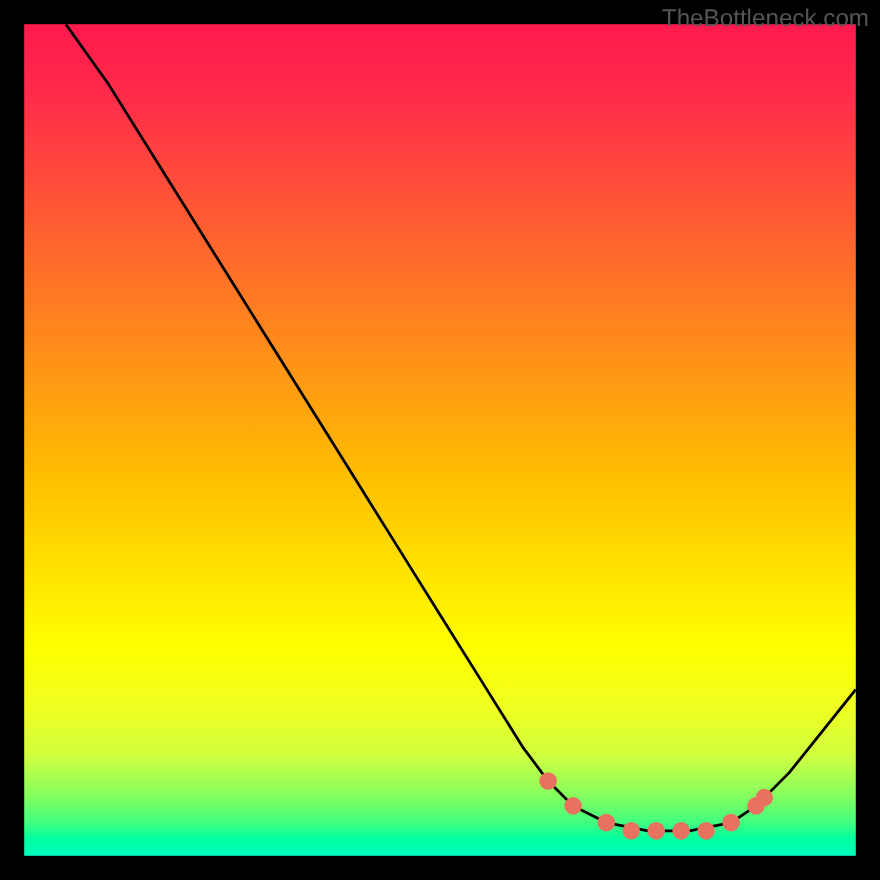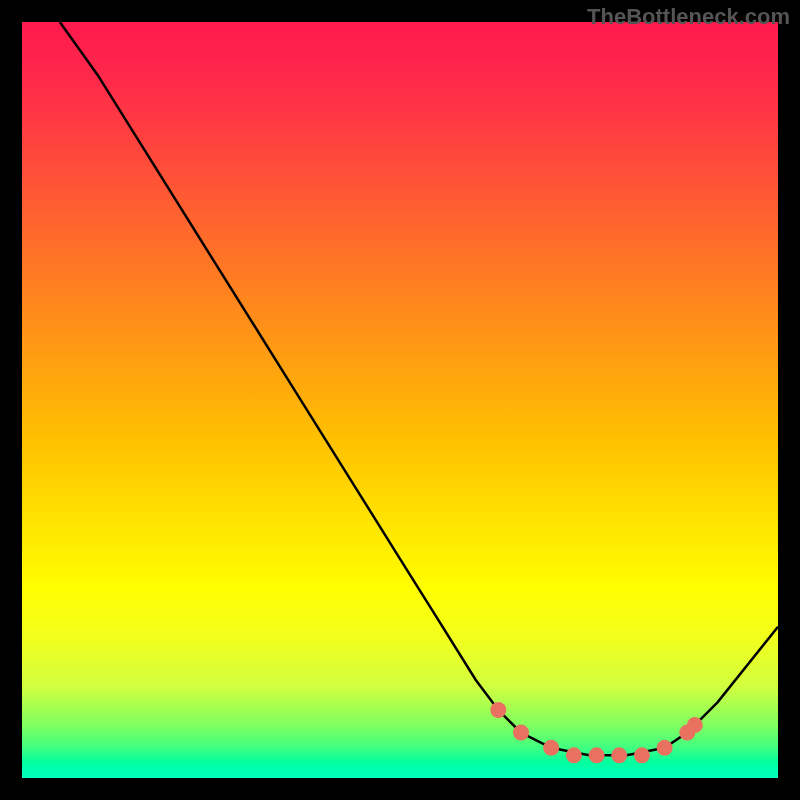--- a/index.html
+++ b/index.html
@@ -10,21 +10,21 @@
     position: relative;
     overflow: hidden;
     font-family: Arial, sans-serif;
   }
   .watermark {
     position: absolute;
     top: 4px;
     right: 10px;
     color: #555;
     font-size: 22px;
-    font-weight: bold;
+    font-weight: normal;
     z-index: 10;
   }
   .plot-area {
     position: absolute;
     left: 22px;
     top: 22px;
     width: 756px;
     height: 756px;
     background: linear-gradient(to bottom,
       #ff1a4d 0%,

